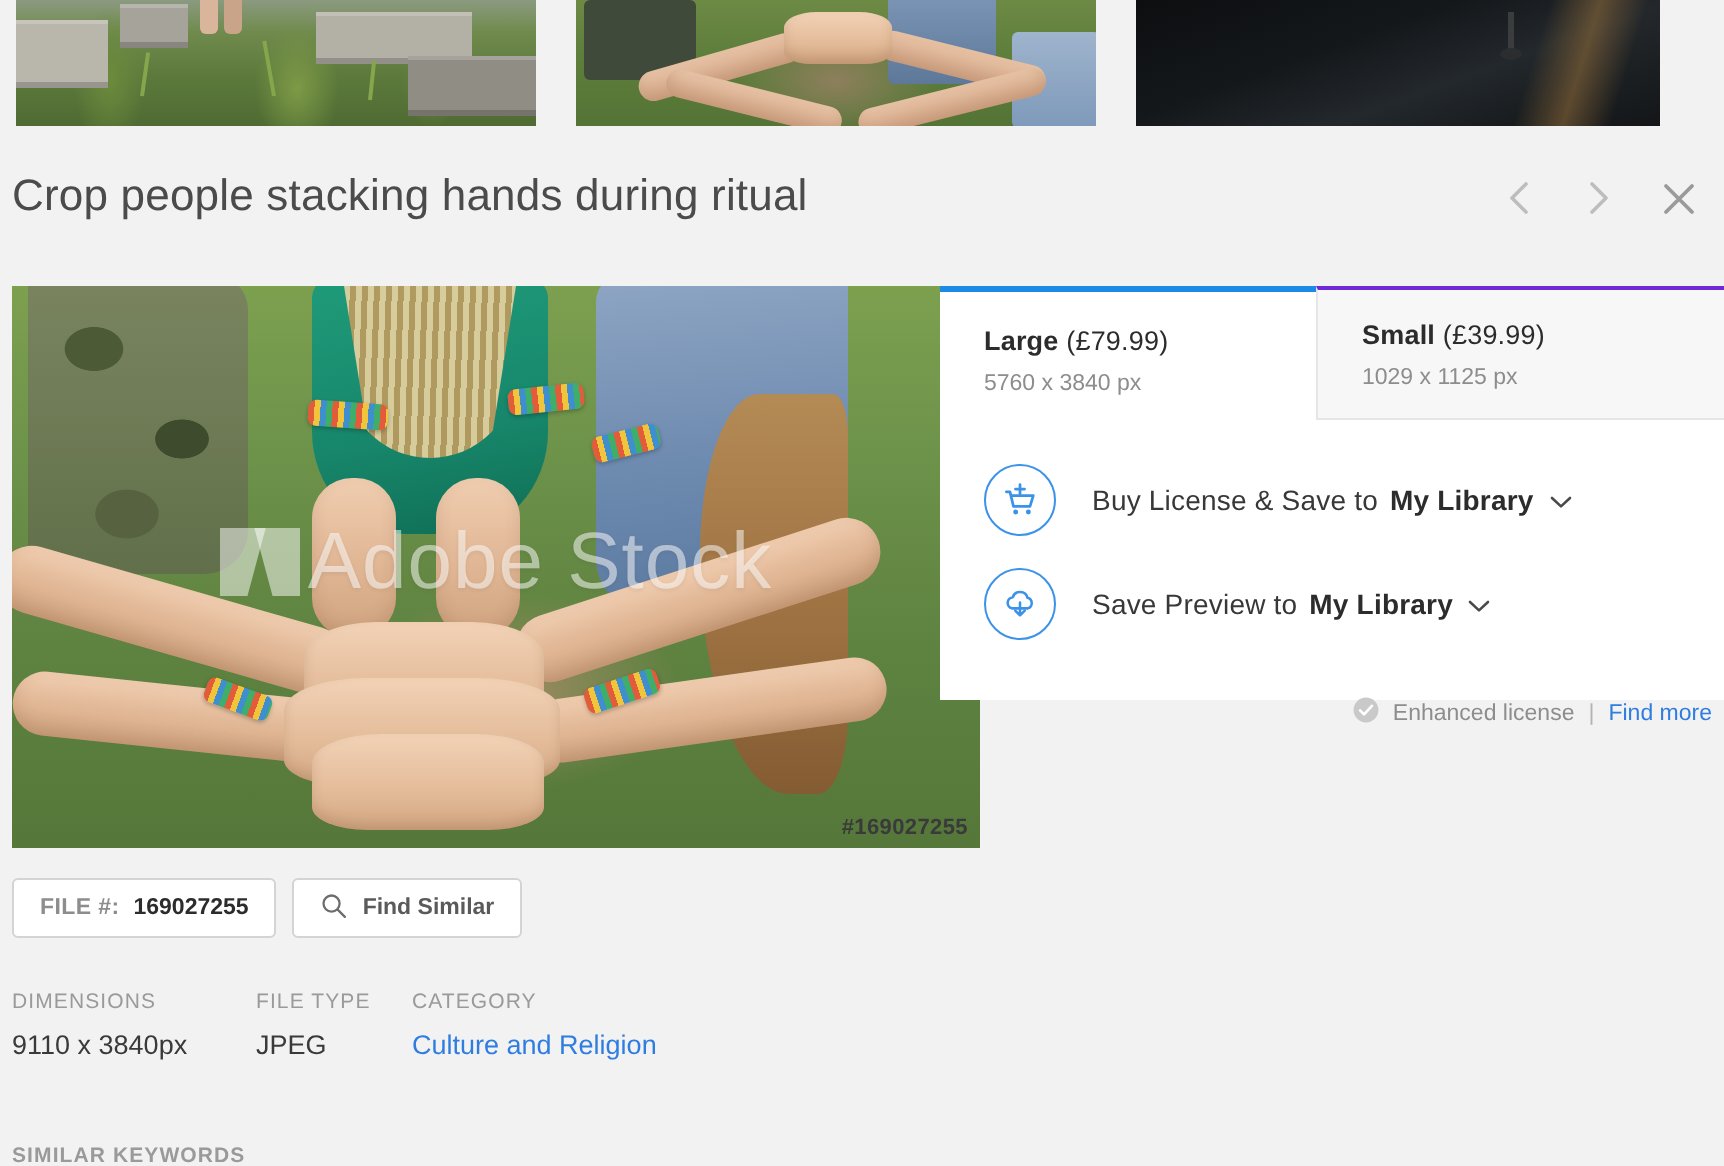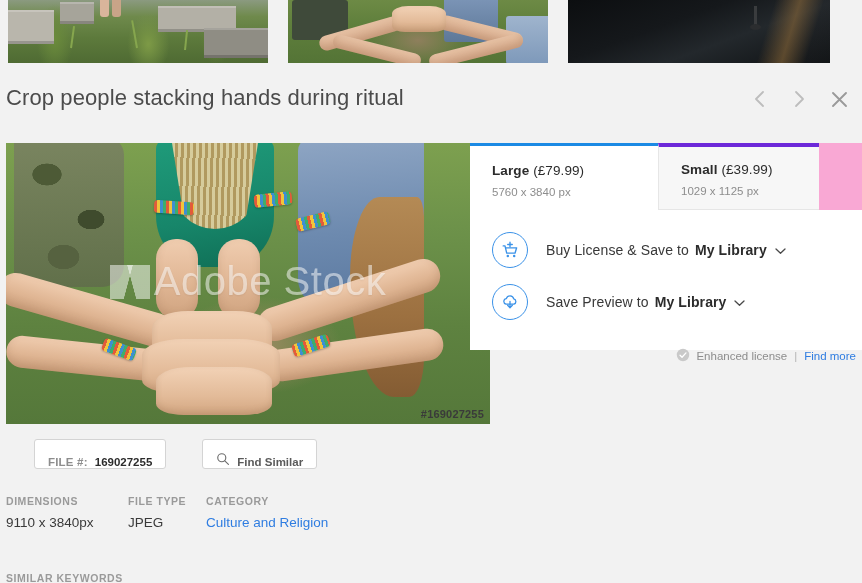--- a/index.html
+++ b/index.html
@@ -269,24 +269,24 @@
     box-sizing: border-box;
     padding: 16px 0 0 22px;
     cursor: pointer;
   }
   .tab-large {
     width: 188px;
     background: #fff;
     border-top: 3px solid #1b8ae4;
   }
   .tab-small {
-    width: 161px;
+    width: 204px;
     background: #f7f7f7;
     border: 1px solid #e6e6e6;
-    border-top: 4px solid #6d28d9;
+    border-top: 2px solid #6d28d9;
     border-right: none;
     padding-top: 14px;
   }
   .tab-title {
     font-size: 13.5px;
     color: #2c2c2c;
     line-height: 18px;
     letter-spacing: .1px;
   }
   .tab-title b { font-weight: 700; }
@@ -358,26 +358,25 @@
     display: flex;
     gap: 8px;
   }
   .pill {
     box-sizing: border-box;
     height: 30px;
     border: 1px solid #d4d4d4;
     border-radius: 3px;
     background: #fff;
     display: flex;
-    align-items: flex-end;
+    align-items: center;
     padding: 0 13px;
     font-size: 11.5px;
     cursor: pointer;
     gap: 7px;
-    margin-left: 28px;
   }
   .pill .lbl {
     color: #8d8d8d;
     font-weight: 700;
     letter-spacing: .2px;
   }
   .pill .val {
     color: #2c2c2c;
     font-weight: 700;
   }
@@ -391,21 +390,21 @@
     position: absolute;
     top: 494px; left: 6px;
     display: flex;
   }
   .meta-col { padding-right: 0; }
   .meta-col.c1 { width: 122px; }
   .meta-col.c2 { width: 78px; }
   .meta-col.c3 { width: 200px; }
   .meta-head {
     font-size: 10.5px;
-    font-weight: 700;
+    font-weight: 400;
     color: #9a9a9a;
     letter-spacing: .55px;
     line-height: 14px;
   }
   .meta-val {
     margin-top: 6px;
     font-size: 13.5px;
     color: #3a3a3a;
     line-height: 18px;
   }

